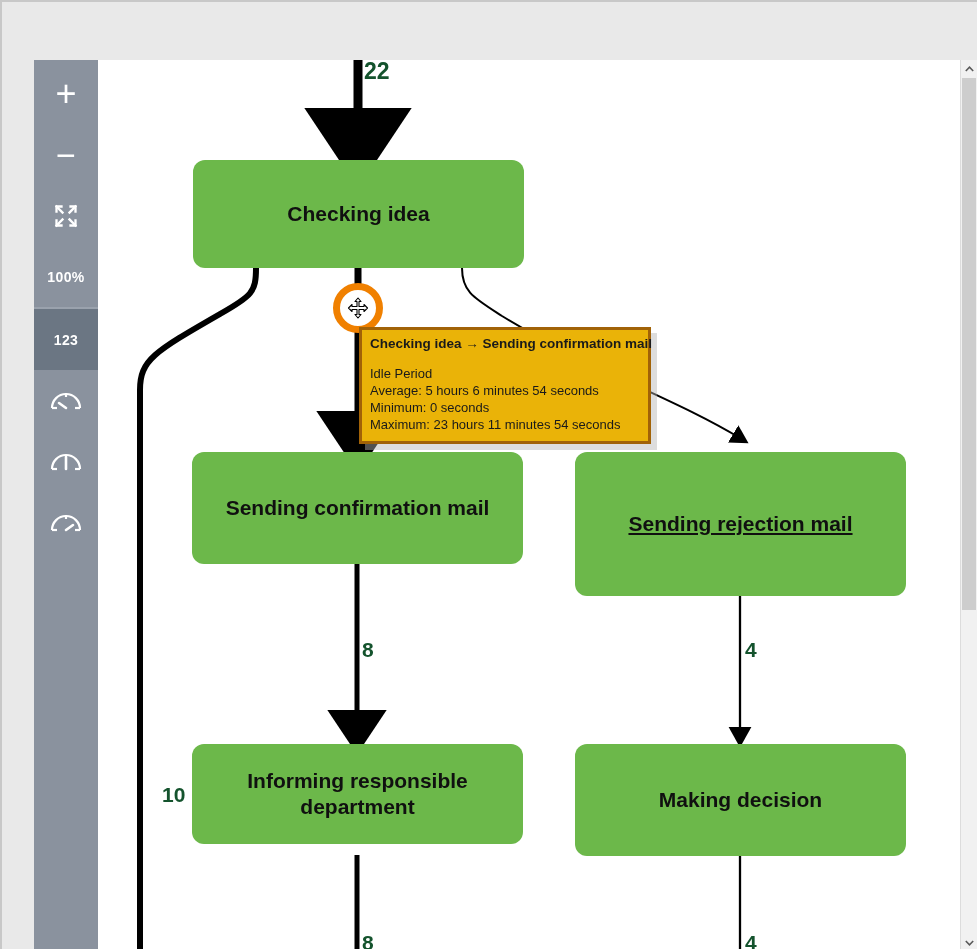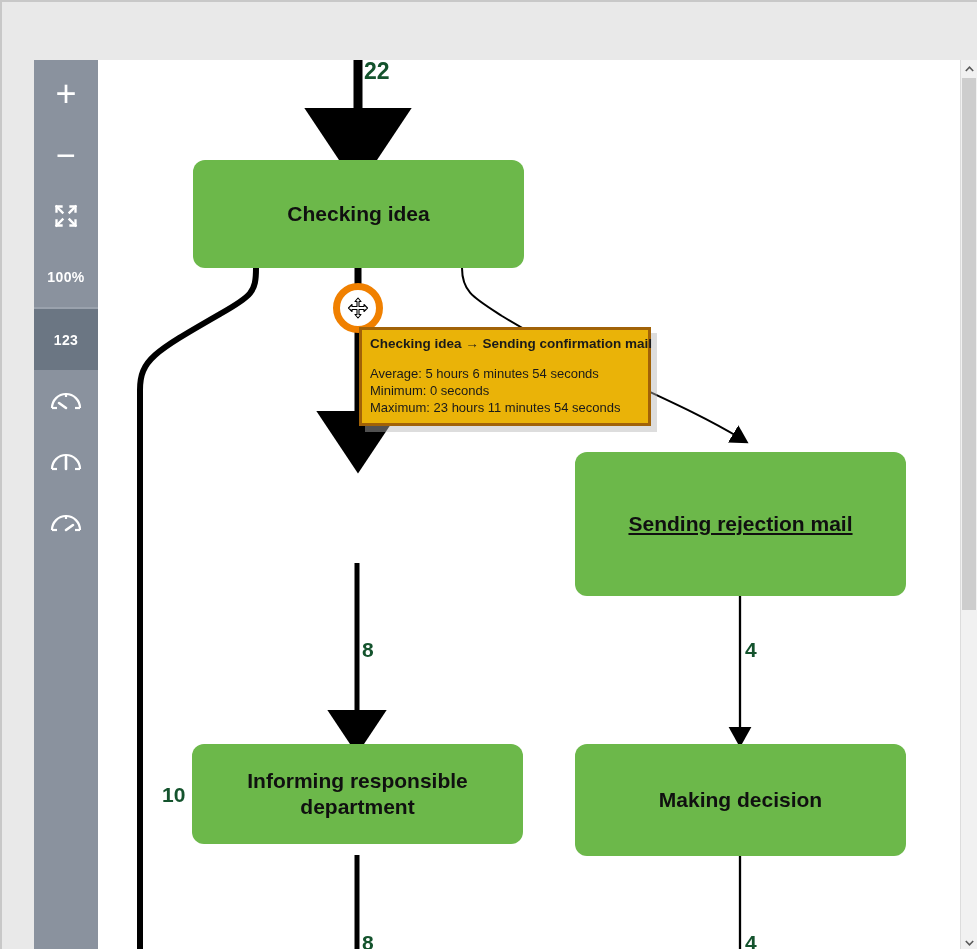--- a/index.html
+++ b/index.html
@@ -176,20 +176,23 @@
 
       <path d="M323,795 L323,891" stroke="#000000" stroke-width="5" fill="none"></path>
 
       <path d="M706,795 L706,891" stroke="#000000" stroke-width="2.3" fill="none"></path>
     </svg>
 
     <div class="node" style="left:159px; top:100px; width:331px; height:108px;">
       <span>Checking idea</span>
     </div>
 
+    <div class="node" style="left:158px; top:392px; width:331px; height:112px;">
+      <span>Sending confirmation mail</span>
+    </div>
 
     <div class="node" style="left:541px; top:392px; width:331px; height:144px;text-decoration:underline;">
       <span>Sending rejection mail</span>
     </div>
 
     <div class="node" style="left:158px; top:684px; width:331px; height:100px;">
       <span>Informing responsible department</span>
     </div>
 
     <div class="node" style="left:541px; top:684px; width:331px; height:112px;">
@@ -210,20 +213,21 @@
   </div>
 
   <div id="drag-handle">
     <svg width="22" height="22" viewBox="0 0 22 22">
       <path d="M11 1 L14 4.5 H12 V9.5 H17 V7.5 L20.5 11 L17 14.5 V12.5 H12 V17.5 H14 L11 21 L8 17.5 H10 V12.5 H5 V14.5 L1.5 11 L5 7.5 V9.5 H10 V4.5 H8 Z" fill="#ffffff" stroke="#000000" stroke-width="1.1" stroke-linejoin="round"></path>
     </svg>
   </div>
 
   <div id="tooltip">
     <div class="tt-title">Checking idea → Sending confirmation mail</div>
+    <div class="tt-line">Idle Period</div>
     <div class="tt-line">Average: 5 hours 6 minutes 54 seconds</div>
     <div class="tt-line">Minimum: 0 seconds</div>
     <div class="tt-line">Maximum: 23 hours 11 minutes 54 seconds</div>
   </div>
 
   <div id="toolbar">
 
     <div class="tb-spacer-top"></div>
 
     <div class="tb-btn">

